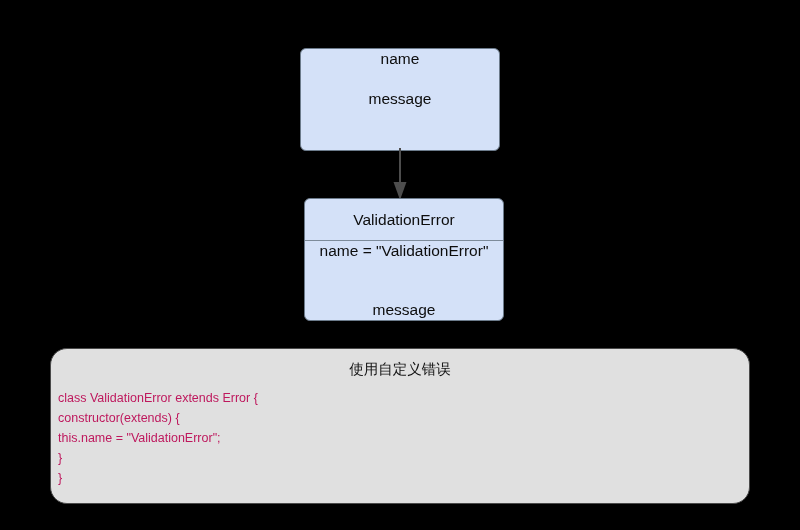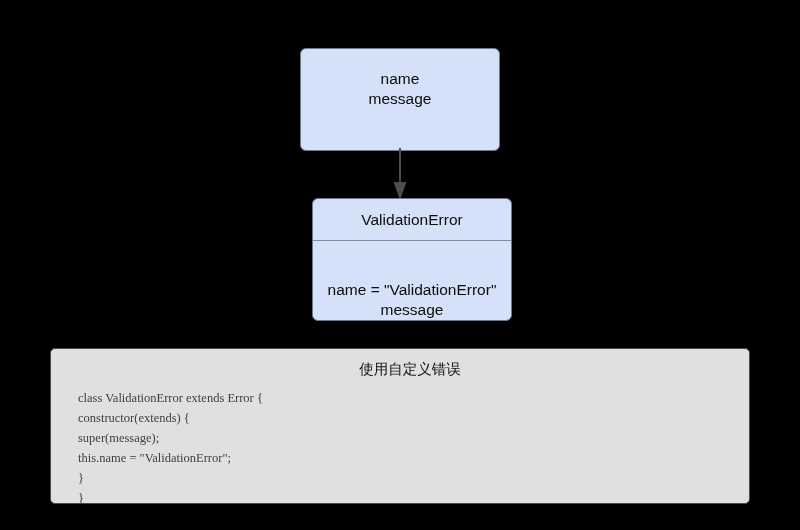--- a/index.html
+++ b/index.html
@@ -44,34 +44,34 @@
     display: flex;
     align-items: center;
     justify-content: center;
   }
   .uml-body {
     box-sizing: border-box;
     width: 100%;
     display: flex;
     flex-direction: column;
     align-items: center;
-    justify-content: flex-end;
+    justify-content: space-between;
     color: #0d0d0d;
     font-size: 15.5px;
   }
   .uml-body .attr {
     line-height: 20px;
     white-space: pre;
   }
 
   #box-error        { left: 300px; top: 48px;  width: 200px; height: 103px; }
   #box-error .uml-title { height: 41px; }
   #box-error .uml-body  { height: 60px; }
 
-  #box-validation        { left: 312px; top: 198px; width: 200px; height: 123px; }
+  #box-validation        { left: 304px; top: 198px; width: 200px; height: 123px; }
   #box-validation .uml-title { height: 42px; }
   #box-validation .uml-body  { height: 79px; }
 
   
   #arrow {
     position: absolute;
     left: 386px;
     top: 148px;
     width: 28px;
     height: 54px;
@@ -80,37 +80,36 @@
   
   #code-panel {
     position: absolute;
     left: 50px;
     top: 348px;
     width: 700px;
     height: 156px;
     box-sizing: border-box;
     background: #e0e0e0;
     border: 1.4px solid #4a4a4a;
-    border-radius: 5px;
+    border-radius: 17px;
     overflow: hidden;
-    padding-left: 20px;
   }
   #code-panel-title {
     text-align: center;
     color: #111111;
     font-size: 14.5px;
     padding-top: 12px;
     padding-bottom: 2px;
     line-height: 1.2;
   }
   #code-lines {
     padding: 8px 0 0 7px;
-    font-family: Liberation Serif, serif;
+    font-family: Liberation Sans, sans-serif;
     font-size: 12.5px;
-    color: #404040;
+    color: #be185d;
   }
   #code-lines .code-line {
     line-height: 20px;
     white-space: pre;
   }
 </style>
 </head>
 <body>
 
 <div id="canvas">
@@ -133,20 +132,19 @@
       <div class="attr">name = "ValidationError"</div>
       <div class="attr">message</div>
     </div>
   </div>
 
   <div id="code-panel">
     <div id="code-panel-title">使用自定义错误</div>
     <div id="code-lines">
       <div class="code-line">class ValidationError extends Error {</div>
       <div class="code-line">constructor(extends) {</div>
-      <div class="code-line">super(message);</div>
       <div class="code-line">this.name = "ValidationError";</div>
       <div class="code-line">}</div>
       <div class="code-line">}</div>
     </div>
   </div>
 
 </div>
 
 </body></html>

